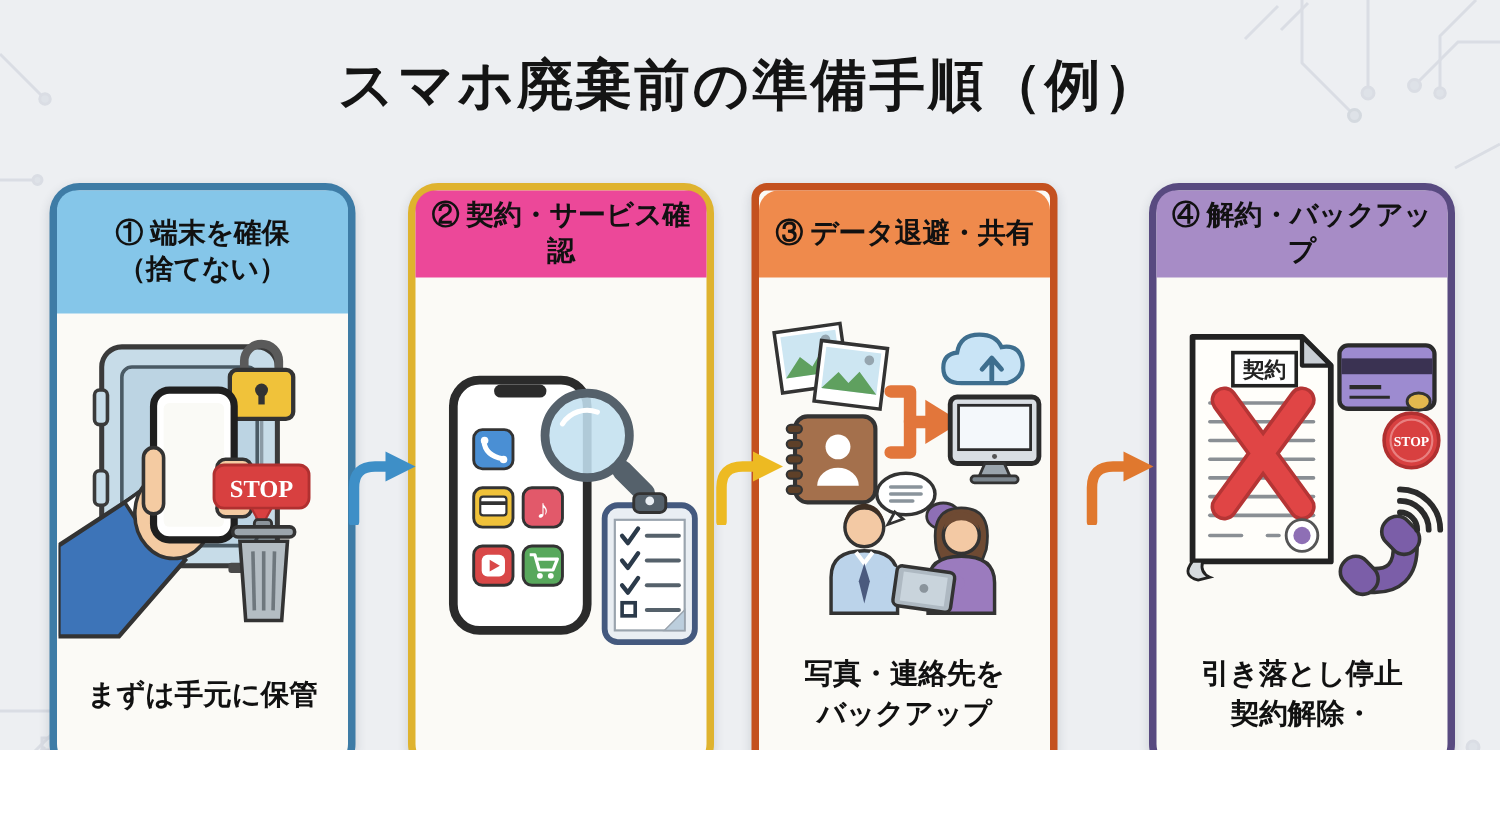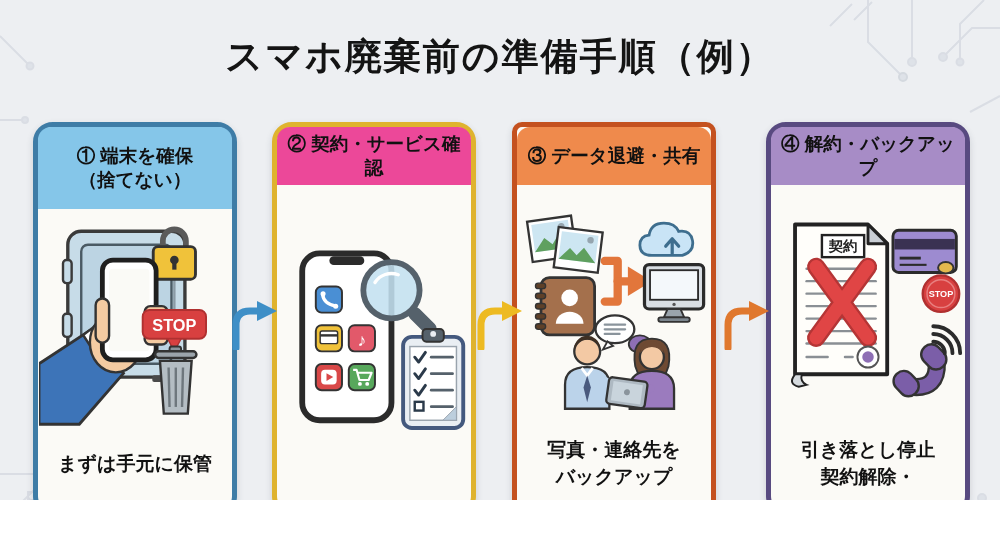--- a/index.html
+++ b/index.html
@@ -1,26 +1,26 @@
 <!DOCTYPE html>
 <html><head>
 <meta charset="utf-8">
 <style>
   html,body{margin:0;padding:0;}
   .page{position:relative;width:1000px;height:500px;background:#EDEFF2;overflow:hidden;
-        font-family:Liberation Sans, sans-serif;color:#111;}
+        font-family:Liberation Serif, serif;color:#111;}
   .bg-svg{position:absolute;inset:0;pointer-events:none;}
   .title{position:absolute;top:32px;left:0;width:100%;text-align:center;
          font-size:37px;font-weight:800;letter-spacing:2px;color:#141414;}
   .card{position:absolute;top:122px;width:204px;height:394px;border-radius:20px;
         border:5px solid;background:#FBFAF6;box-sizing:border-box;
         display:flex;flex-direction:column;box-shadow:0 3px 7px rgba(40,50,70,.16);}
   .c1{left:33px;border-color:#3E7CA6;}
   .c2{left:272px;border-color:#DFB32E;}
-  .c3{left:512px;border-color:#C4511F;border-radius:10px;}
+  .c3{left:501px;border-color:#C4511F;border-radius:10px;}
   .c4{left:766px;border-color:#584A80;}
   .card-header{border-radius:13px 13px 0 0;display:flex;flex-direction:column;
         justify-content:center;text-align:center;font-weight:800;font-size:18.5px;
         line-height:1.3;padding:4px 2px;box-sizing:border-box;}
   .c1 .card-header{background:#85C6E9;height:82px;}
   .c2 .card-header{background:#ec4899;height:58px;}
   .c3 .card-header{background:#EF8A4C;height:58px;}
   .c4 .card-header{background:#A78CC6;height:58px;}
   .card-body{flex:1;display:flex;align-items:center;justify-content:center;overflow:hidden;}
   .card-caption{height:62px;margin-bottom:16px;display:flex;flex-direction:column;

